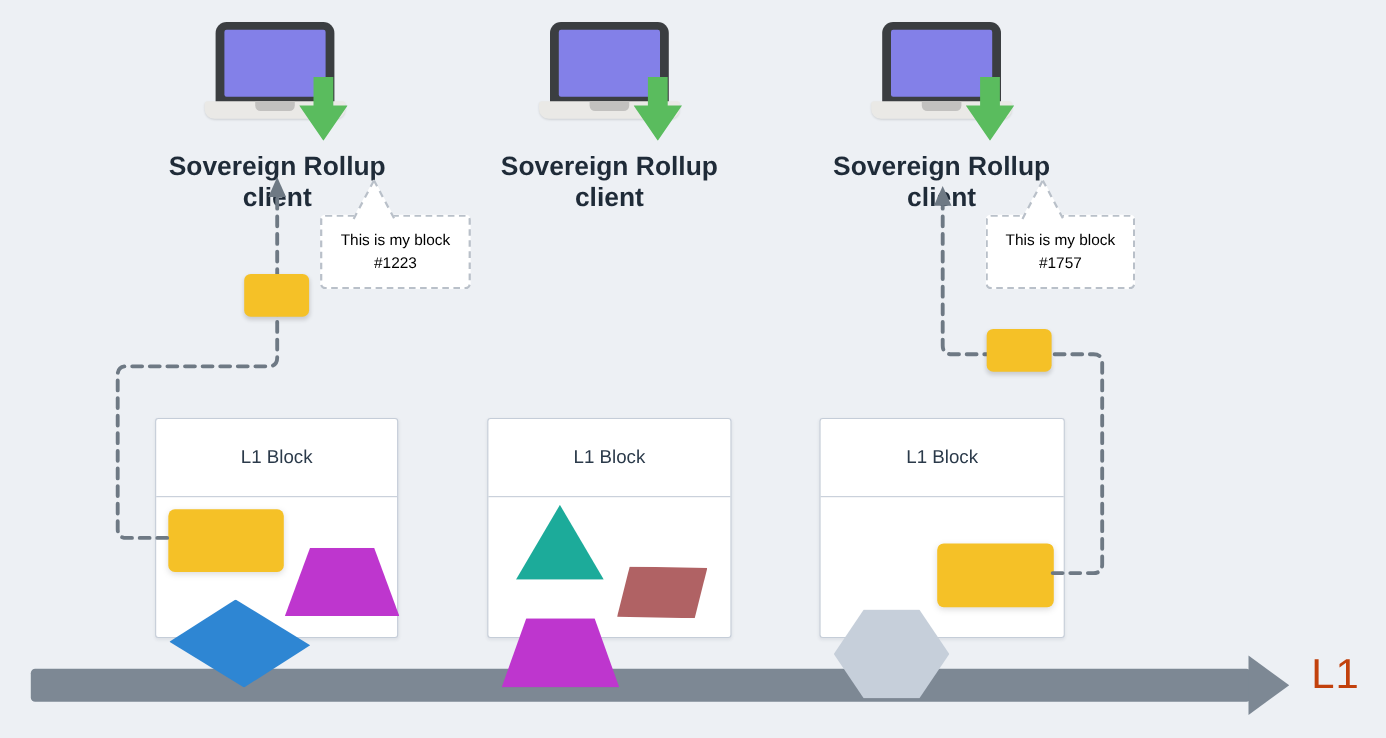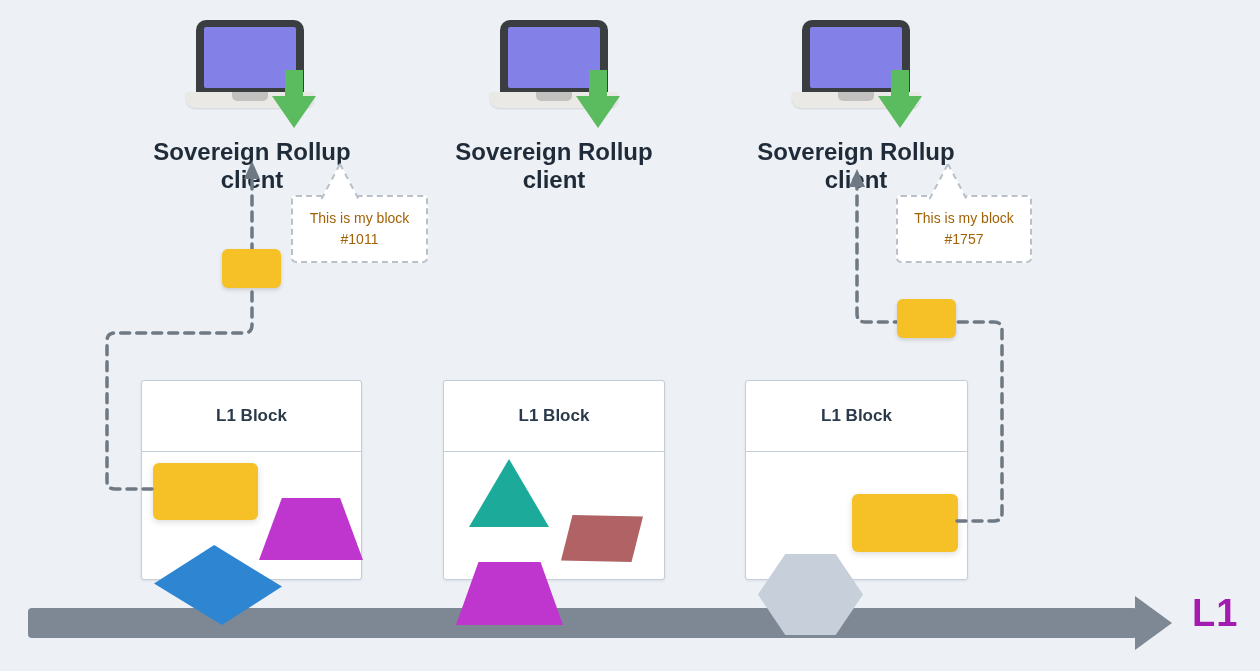--- a/index.html
+++ b/index.html
@@ -5,49 +5,49 @@
   html,body{margin:0;padding:0;background:#edf0f4;}
   #canvas{position:relative;width:1260px;height:671px;background:#edf0f4;overflow:hidden;
           font-family:"Liberation Sans",sans-serif;}
 
   
   .l1-bar{position:absolute;left:28px;top:608px;width:1109px;height:30px;background:#7d8894;
           border-radius:4px;z-index:1;}
   .l1-bar-head{position:absolute;left:1135px;top:596px;width:0;height:0;z-index:1;
           border-top:27px solid transparent;border-bottom:27px solid transparent;
           border-left:37px solid #7d8894;}
-  .l1-label{position:absolute;left:1192px;top:592px;font-size:38px;font-weight:bold;
-          color:#a21caf;z-index:2;letter-spacing:1px;}
+  .l1-label{position:absolute;left:1192px;top:592px;font-size:38px;font-weight:normal;
+          color:#c2410c;z-index:2;letter-spacing:1px;}
 
   
   .laptop{position:absolute;top:18px;width:128px;height:112px;z-index:2;}
   .lp-bezel{position:absolute;left:10px;top:2px;width:108px;height:76px;background:#3b3e41;
           border-radius:10px 10px 3px 3px;}
   .lp-display{position:absolute;left:8px;right:8px;top:7px;bottom:8px;background:#8380e8;
           border-radius:2px;}
   .lp-base{position:absolute;left:0;top:74px;width:128px;height:16px;background:#eae9e6;
           border-radius:3px 3px 9px 9px;box-shadow:0 1px 2px rgba(0,0,0,.12);}
   .lp-notch{position:absolute;left:46px;top:0;width:36px;height:9px;background:#c2c1bf;
           border-radius:0 0 5px 5px;}
   .dl-arrow{position:absolute;left:86px;top:52px;z-index:3;}
 
   
   .client-label{position:absolute;top:138px;width:260px;text-align:center;font-size:24px;
           font-weight:bold;color:#1f2b38;z-index:2;}
 
   
   .bubble{position:absolute;top:195px;height:68px;background:#ffffff;border:2px dashed #b9c0c9;
           border-radius:5px;box-sizing:border-box;z-index:3;text-align:center;
-          font-size:14px;color:#a16207;padding-top:11px;line-height:21px;}
+          font-size:14px;color:#000000;padding-top:11px;line-height:21px;}
   .bubble span{display:block;}
 
   
   .block-box{position:absolute;top:380px;height:200px;background:#ffffff;
           border:1.5px solid #c5cdd8;border-radius:3px;box-sizing:border-box;z-index:2;
-          box-shadow:0 1px 3px rgba(30,40,60,.08);font-weight:bold;}
+          box-shadow:0 1px 3px rgba(30,40,60,.08);}
   .block-header{height:70px;border-bottom:1.5px solid #c5cdd8;display:flex;align-items:center;
           justify-content:center;font-size:17px;color:#2b3a4a;}
   .block-body{position:relative;height:182px;}
   .shape{position:absolute;filter:drop-shadow(0 2px 3px rgba(0,0,0,.14));}
 
   
   .mini-block{position:absolute;width:59px;height:39px;background:#f5c127;border-radius:6px;
           z-index:7;box-shadow:0 2px 4px rgba(0,0,0,.15);}
 
   
@@ -95,21 +95,21 @@
         <path d="M13 0 H31 V26 H44 L22 58 L0 26 H13 Z" fill="#5abc5e"></path>
       </svg>
   </div>
 
   <div class="client-label" style="left:122px">Sovereign Rollup client</div>
   <div class="client-label" style="left:424px">Sovereign Rollup client</div>
   <div class="client-label" style="left:726px">Sovereign Rollup client</div>
 
   <div class="bubble" style="left:291px;width:137px">
     <span>This is my block</span>
-    <span>#1011</span>
+    <span>#1223</span>
   </div>
   <div class="bubble" style="left:896px;width:136px">
     <span>This is my block</span>
     <span>#1757</span>
   </div>
 
   <div class="block-box" style="left:141px;width:221px">
     <div class="block-header">L1 Block</div>
     <div class="block-body">
       <div class="shape" style="left:11px;top:11px;width:105px;height:57px;background:#f5c127;border-radius:6px"></div>

